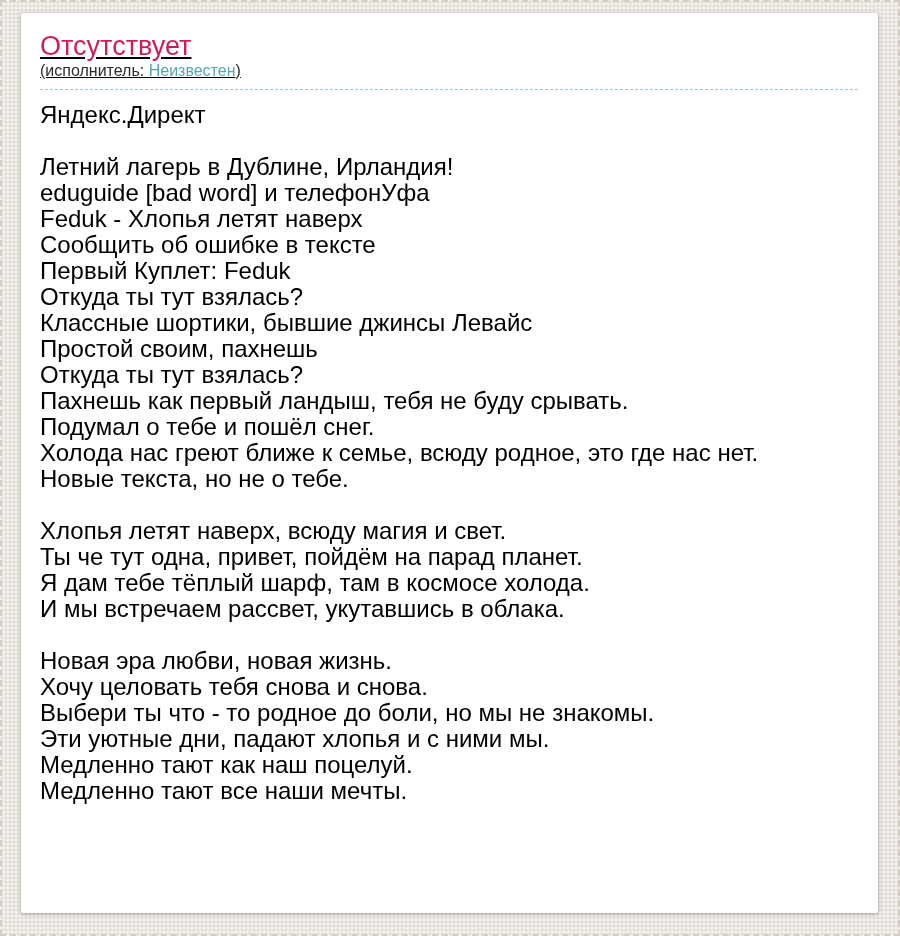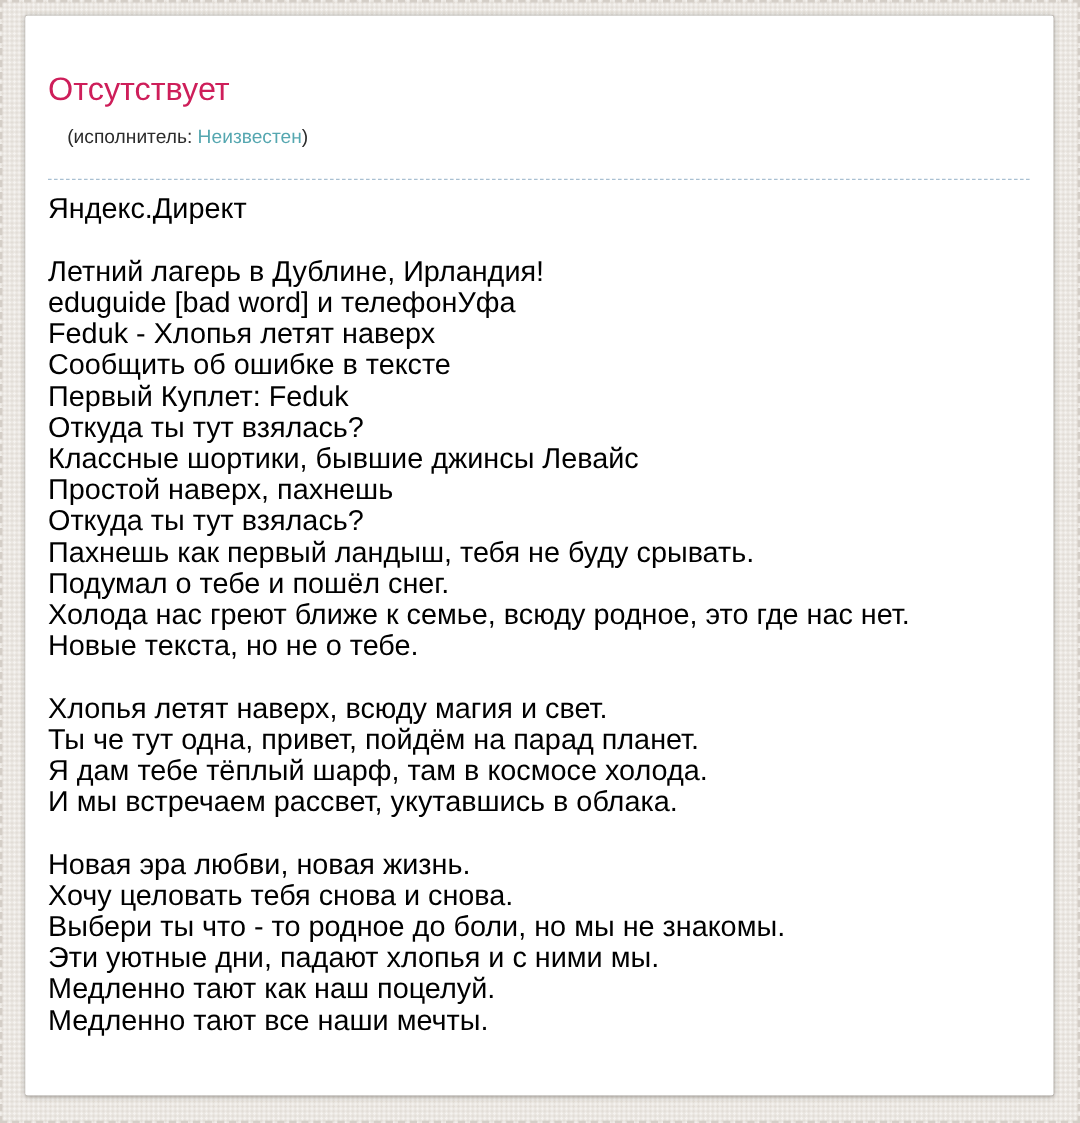--- a/index.html
+++ b/index.html
@@ -33,33 +33,34 @@
     width: 857px;
     min-height: 900px;
     background: var(--card-color, #ffffff);
     border-radius: 2px;
     box-shadow: 0 1px 4px rgba(110, 104, 98, 0.55), 0 0 1px rgba(110, 104, 98, 0.4);
     box-sizing: border-box;
     padding: 0 0 28px 0;
   }
   .song-header {
     margin: 0 20px 0 19px;
-    padding-top: 46px;
+    padding-top: 18px;
     padding-bottom: 8px;
     border-bottom: 1px dashed var(--separator-color, #a9c0d2);
+    text-decoration: underline;
   }
   .song-title {
     margin: 0;
     font-size: 27px;
     font-weight: normal;
     line-height: 30px;
     color: var(--title-color, #ce1e5a);
   }
   .song-subtitle {
-    margin: 16px;
+    margin: 0;
     font-size: 16px;
     line-height: 20px;
     color: #2b2b2b;
   }
   .artist-link {
     color: var(--artist-link-color, #55a7b0);
     text-decoration: none;
     cursor: pointer;
   }
   .lyrics {
@@ -88,21 +89,21 @@
   <div class="lyrics">
       <div class="lyric-line">Яндекс.Директ</div>
       <div class="lyric-line">&nbsp;</div>
       <div class="lyric-line">Летний лагерь в Дублине, Ирландия!</div>
       <div class="lyric-line">eduguide [bad word] и телефонУфа</div>
       <div class="lyric-line">Feduk - Хлопья летят наверх</div>
       <div class="lyric-line">Сообщить об ошибке в тексте</div>
       <div class="lyric-line">Первый Куплет: Feduk</div>
       <div class="lyric-line">Откуда ты тут взялась?</div>
       <div class="lyric-line">Классные шортики, бывшие джинсы Левайс</div>
-      <div class="lyric-line">Простой наверх, пахнешь</div>
+      <div class="lyric-line">Простой своим, пахнешь</div>
       <div class="lyric-line">Откуда ты тут взялась?</div>
       <div class="lyric-line">Пахнешь как первый ландыш, тебя не буду срывать.</div>
       <div class="lyric-line">Подумал о тебе и пошёл снег.</div>
       <div class="lyric-line">Холода нас греют ближе к семье, всюду родное, это где нас нет.</div>
       <div class="lyric-line">Новые текста, но не о тебе.</div>
       <div class="lyric-line">&nbsp;</div>
       <div class="lyric-line">Хлопья летят наверх, всюду магия и свет.</div>
       <div class="lyric-line">Ты че тут одна, привет, пойдём на парад планет.</div>
       <div class="lyric-line">Я дам тебе тёплый шарф, там в космосе холода.</div>
       <div class="lyric-line">И мы встречаем рассвет, укутавшись в облака.</div>

